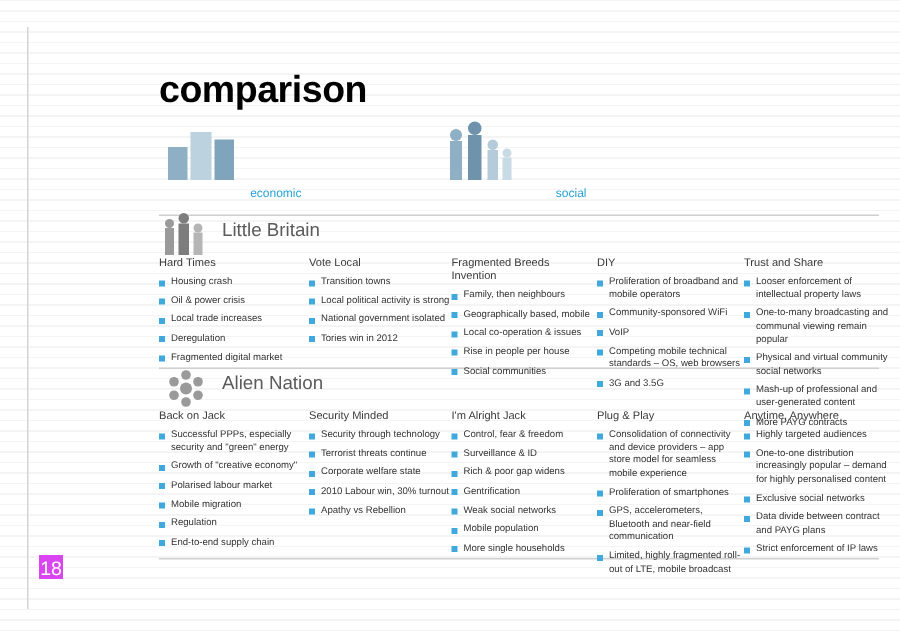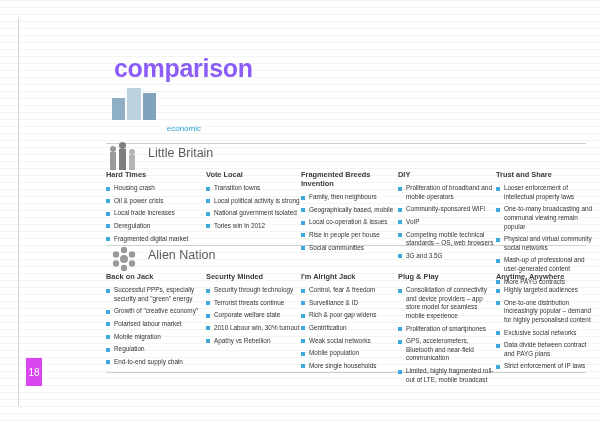--- a/index.html
+++ b/index.html
@@ -26,30 +26,30 @@
       rgba(0,0,0,0) 7px
     );
     pointer-events: none;
   }
   .leftbar {
     position: absolute; left: 18px; top: 18px; bottom: 18px; width: 1px;
     background: #d4d4d4;
   }
   .pagenum {
     position: absolute; left: 26px; bottom: 38px;
-    width: 16px; height: 28px;
+    width: 16px; height: 16px;
     background: #d946ef; color: #ffffff;
-    font-size: 10px; display: flex; align-items: center; justify-content: center;
+    font-size: 13px; display: flex; align-items: center; justify-content: center;
   }
   .content { position: absolute; left: 86px; top: 0; right: 14px; bottom: 0; }
 
   h1.title {
     position: absolute; left: 20px; top: 46px;
-    margin: 8px;
-    font-size: 25px; font-weight: bold; color: #8b5cf6;
+    margin: 0;
+    font-size: 25px; font-weight: bold; color: #000000;
     letter-spacing: -0.3px;
   }
 
   
   .iconstrip {
     position: absolute; left: 20px; top: 78px; right: 0; height: 60px;
   }
   .iconcol { position: absolute; top: 0; width: 95px; text-align: right; }
   .iconcol .art { height: 42px; position: relative; }
   .iconcol .cap {
@@ -99,21 +99,21 @@
   }
   .glyph { position: absolute; left: 2px; top: -4px; width: 34px; height: 30px; }
   .gp { position: absolute; background: #9a9a9a; }
   .gph { position: absolute; border-radius: 50%; background: #9a9a9a; }
   .spinner { position: absolute; left: 3px; top: 2px; width: 26px; height: 26px; }
 
   .cols { position: relative; margin-top: 2px; }
   .col { position: absolute; top: 0; }
   .col h3 {
     margin: 0 0 5px 0;
-    font-size: 7.4px; font-weight: bold; color: #3a3a3a;
+    font-size: 7.4px; font-weight: normal; color: #3a3a3a;
   }
   .col ul { list-style: none; margin: 0; padding: 0; }
   .col li {
     position: relative;
     padding-left: 8px;
     margin-bottom: 4px;
     font-size: 6.4px; line-height: 1.35; color: #333333;
   }
   .col li::before {
     content: ""; position: absolute; left: 0; top: 2.5px;
@@ -144,20 +144,33 @@
       <div class="iconcol c0">
         <div class="art">
           <div class="bar b1"></div>
             <div class="bar b2"></div>
             <div class="bar b3"></div>
         </div>
         <div class="cap">economic</div>
       </div>
 
 
+      <div class="iconcol c2">
+        <div class="art">
+          <div class="person" style="left:4px;width:8px;height:26px;"></div>
+          <div class="ph" style="left:4px;bottom:26px;width:8px;height:8px;"></div>
+          <div class="person" style="left:16px;width:9px;height:30px;background:#6f93ab;"></div>
+          <div class="ph" style="left:16px;bottom:30px;width:9px;height:9px;background:#6f93ab;"></div>
+          <div class="person" style="left:29px;width:7px;height:20px;background:#b5cbd9;"></div>
+          <div class="ph" style="left:29px;bottom:20px;width:7px;height:7px;background:#b5cbd9;"></div>
+          <div class="person" style="left:39px;width:6px;height:15px;background:#c8dae4;"></div>
+          <div class="ph" style="left:39px;bottom:15px;width:6px;height:6px;background:#c8dae4;"></div>
+        </div>
+        <div class="cap">social</div>
+      </div>
 
 
     </div>
 
     <div class="divider d1"></div>
     <div class="divider d2"></div>
     <div class="divider d3"></div>
 
     <div class="scenario s1">
       <div class="scen-head">

